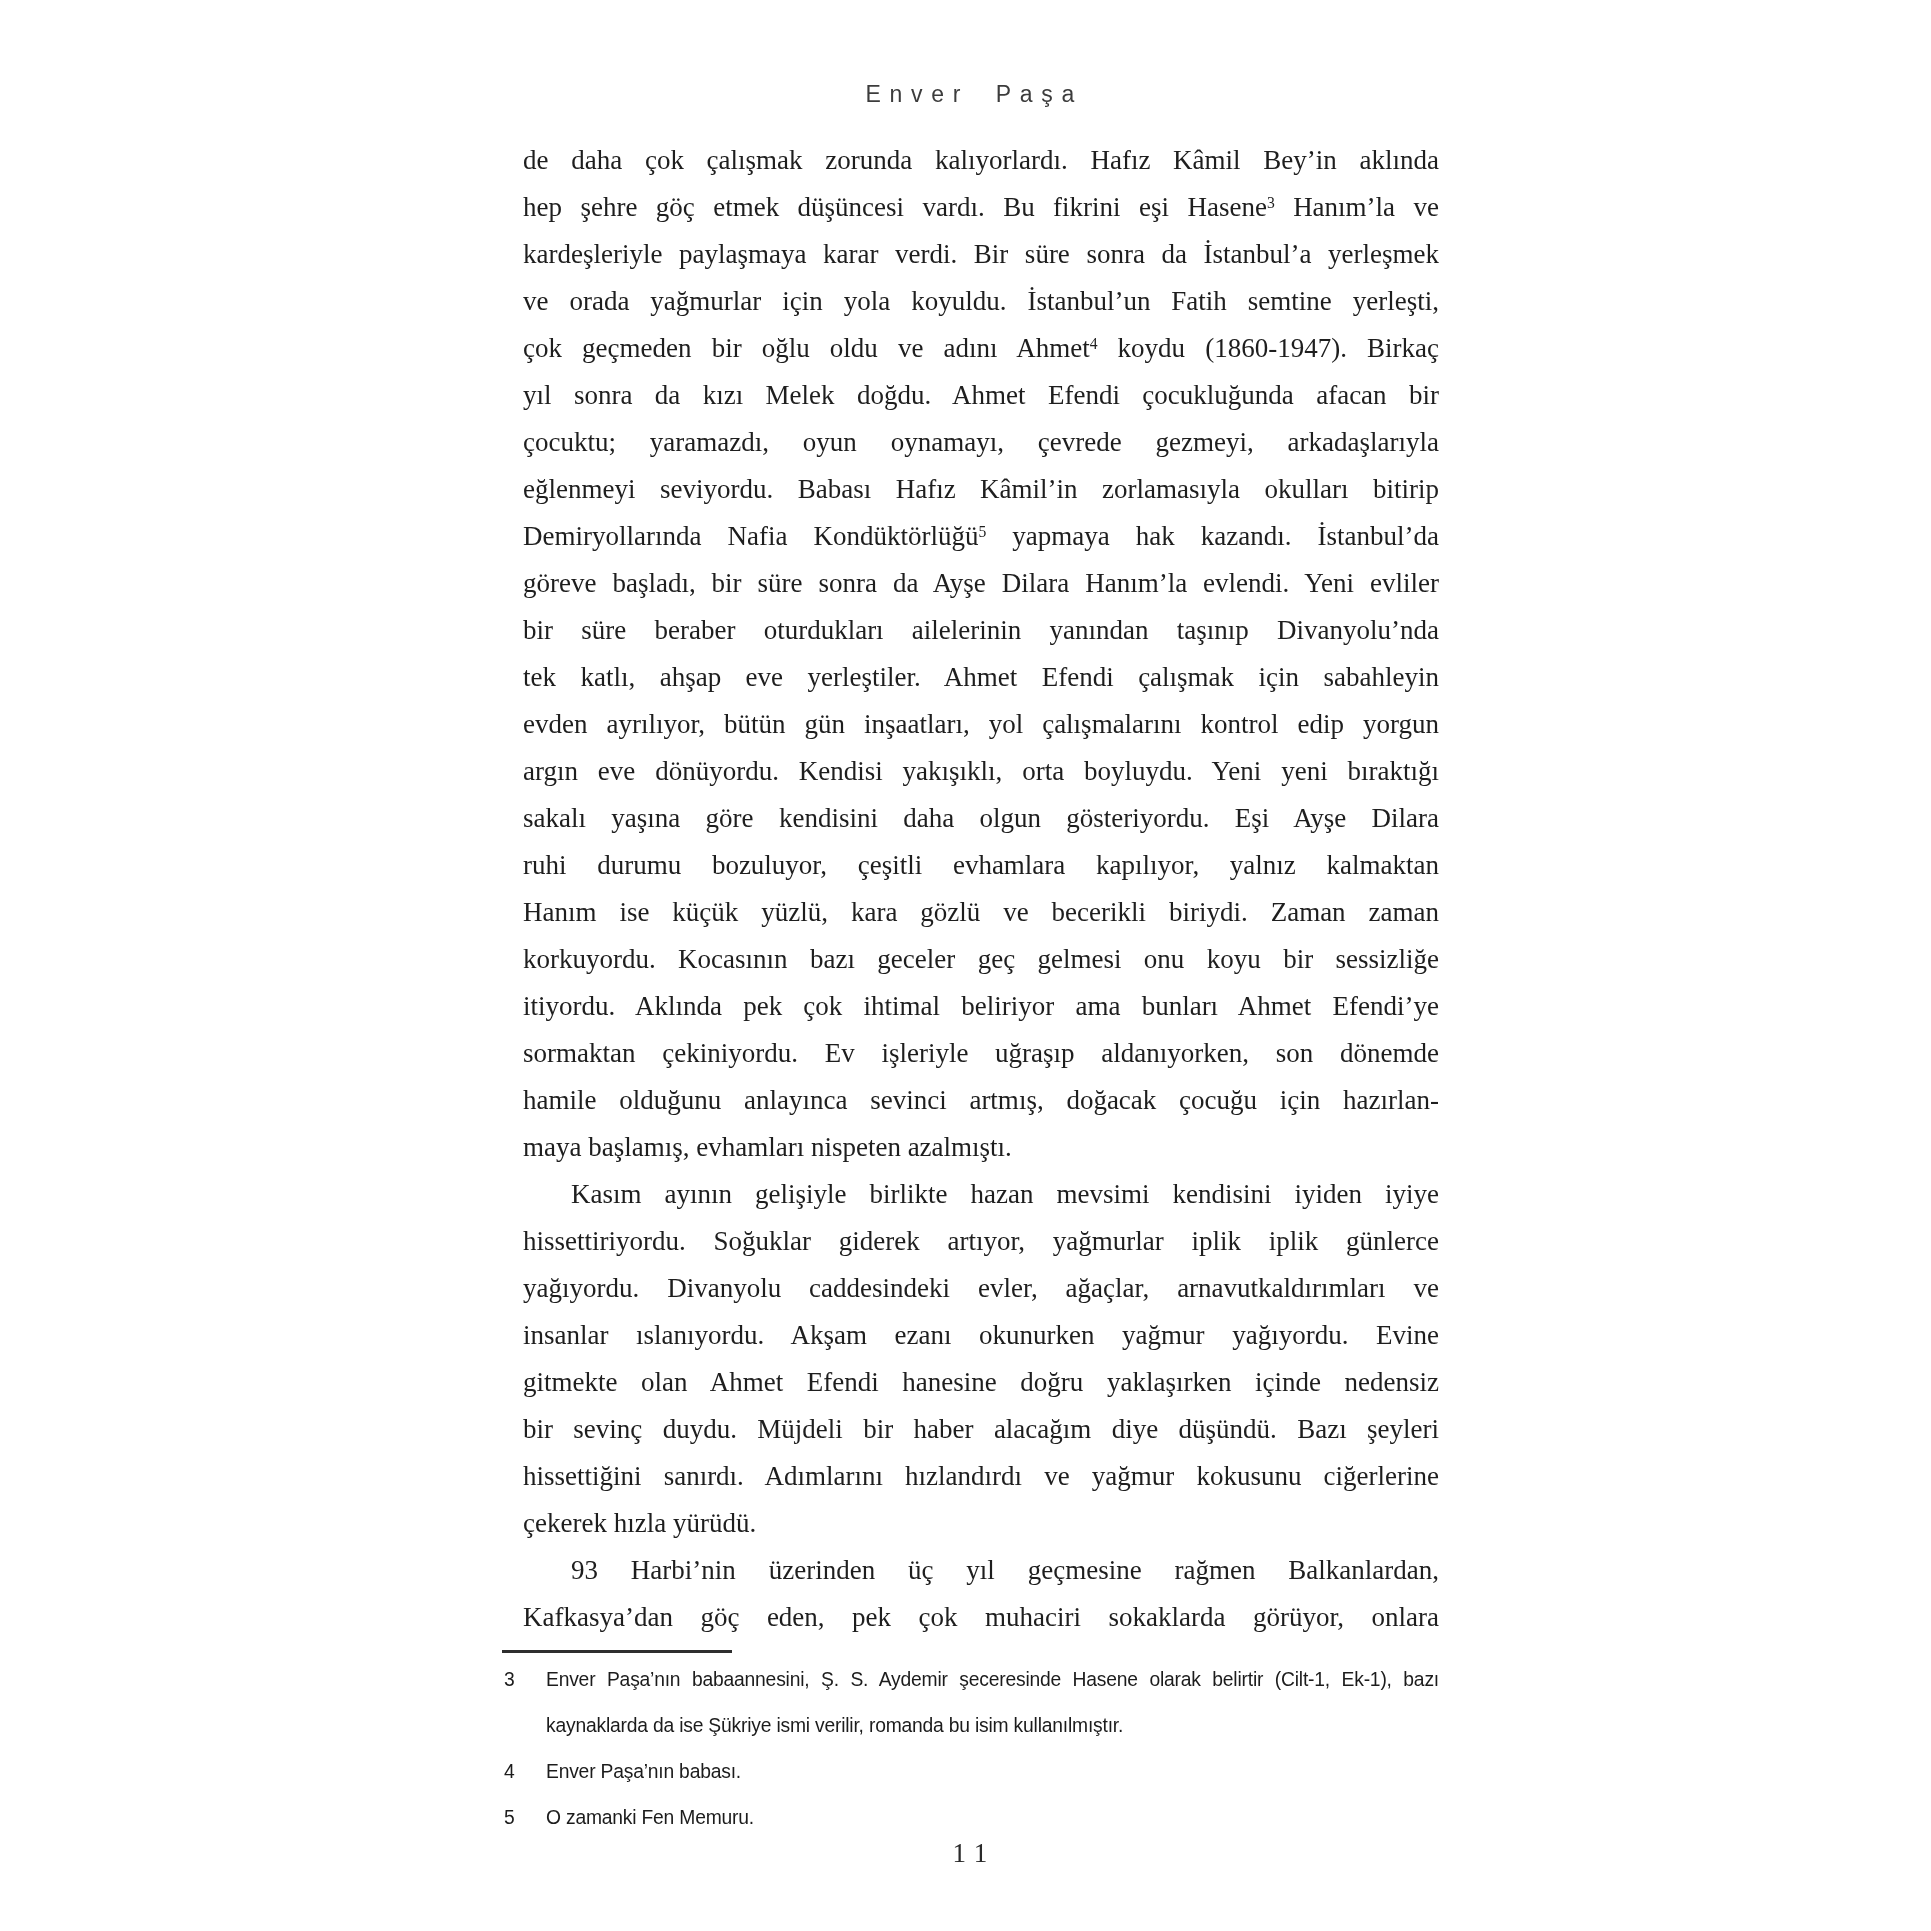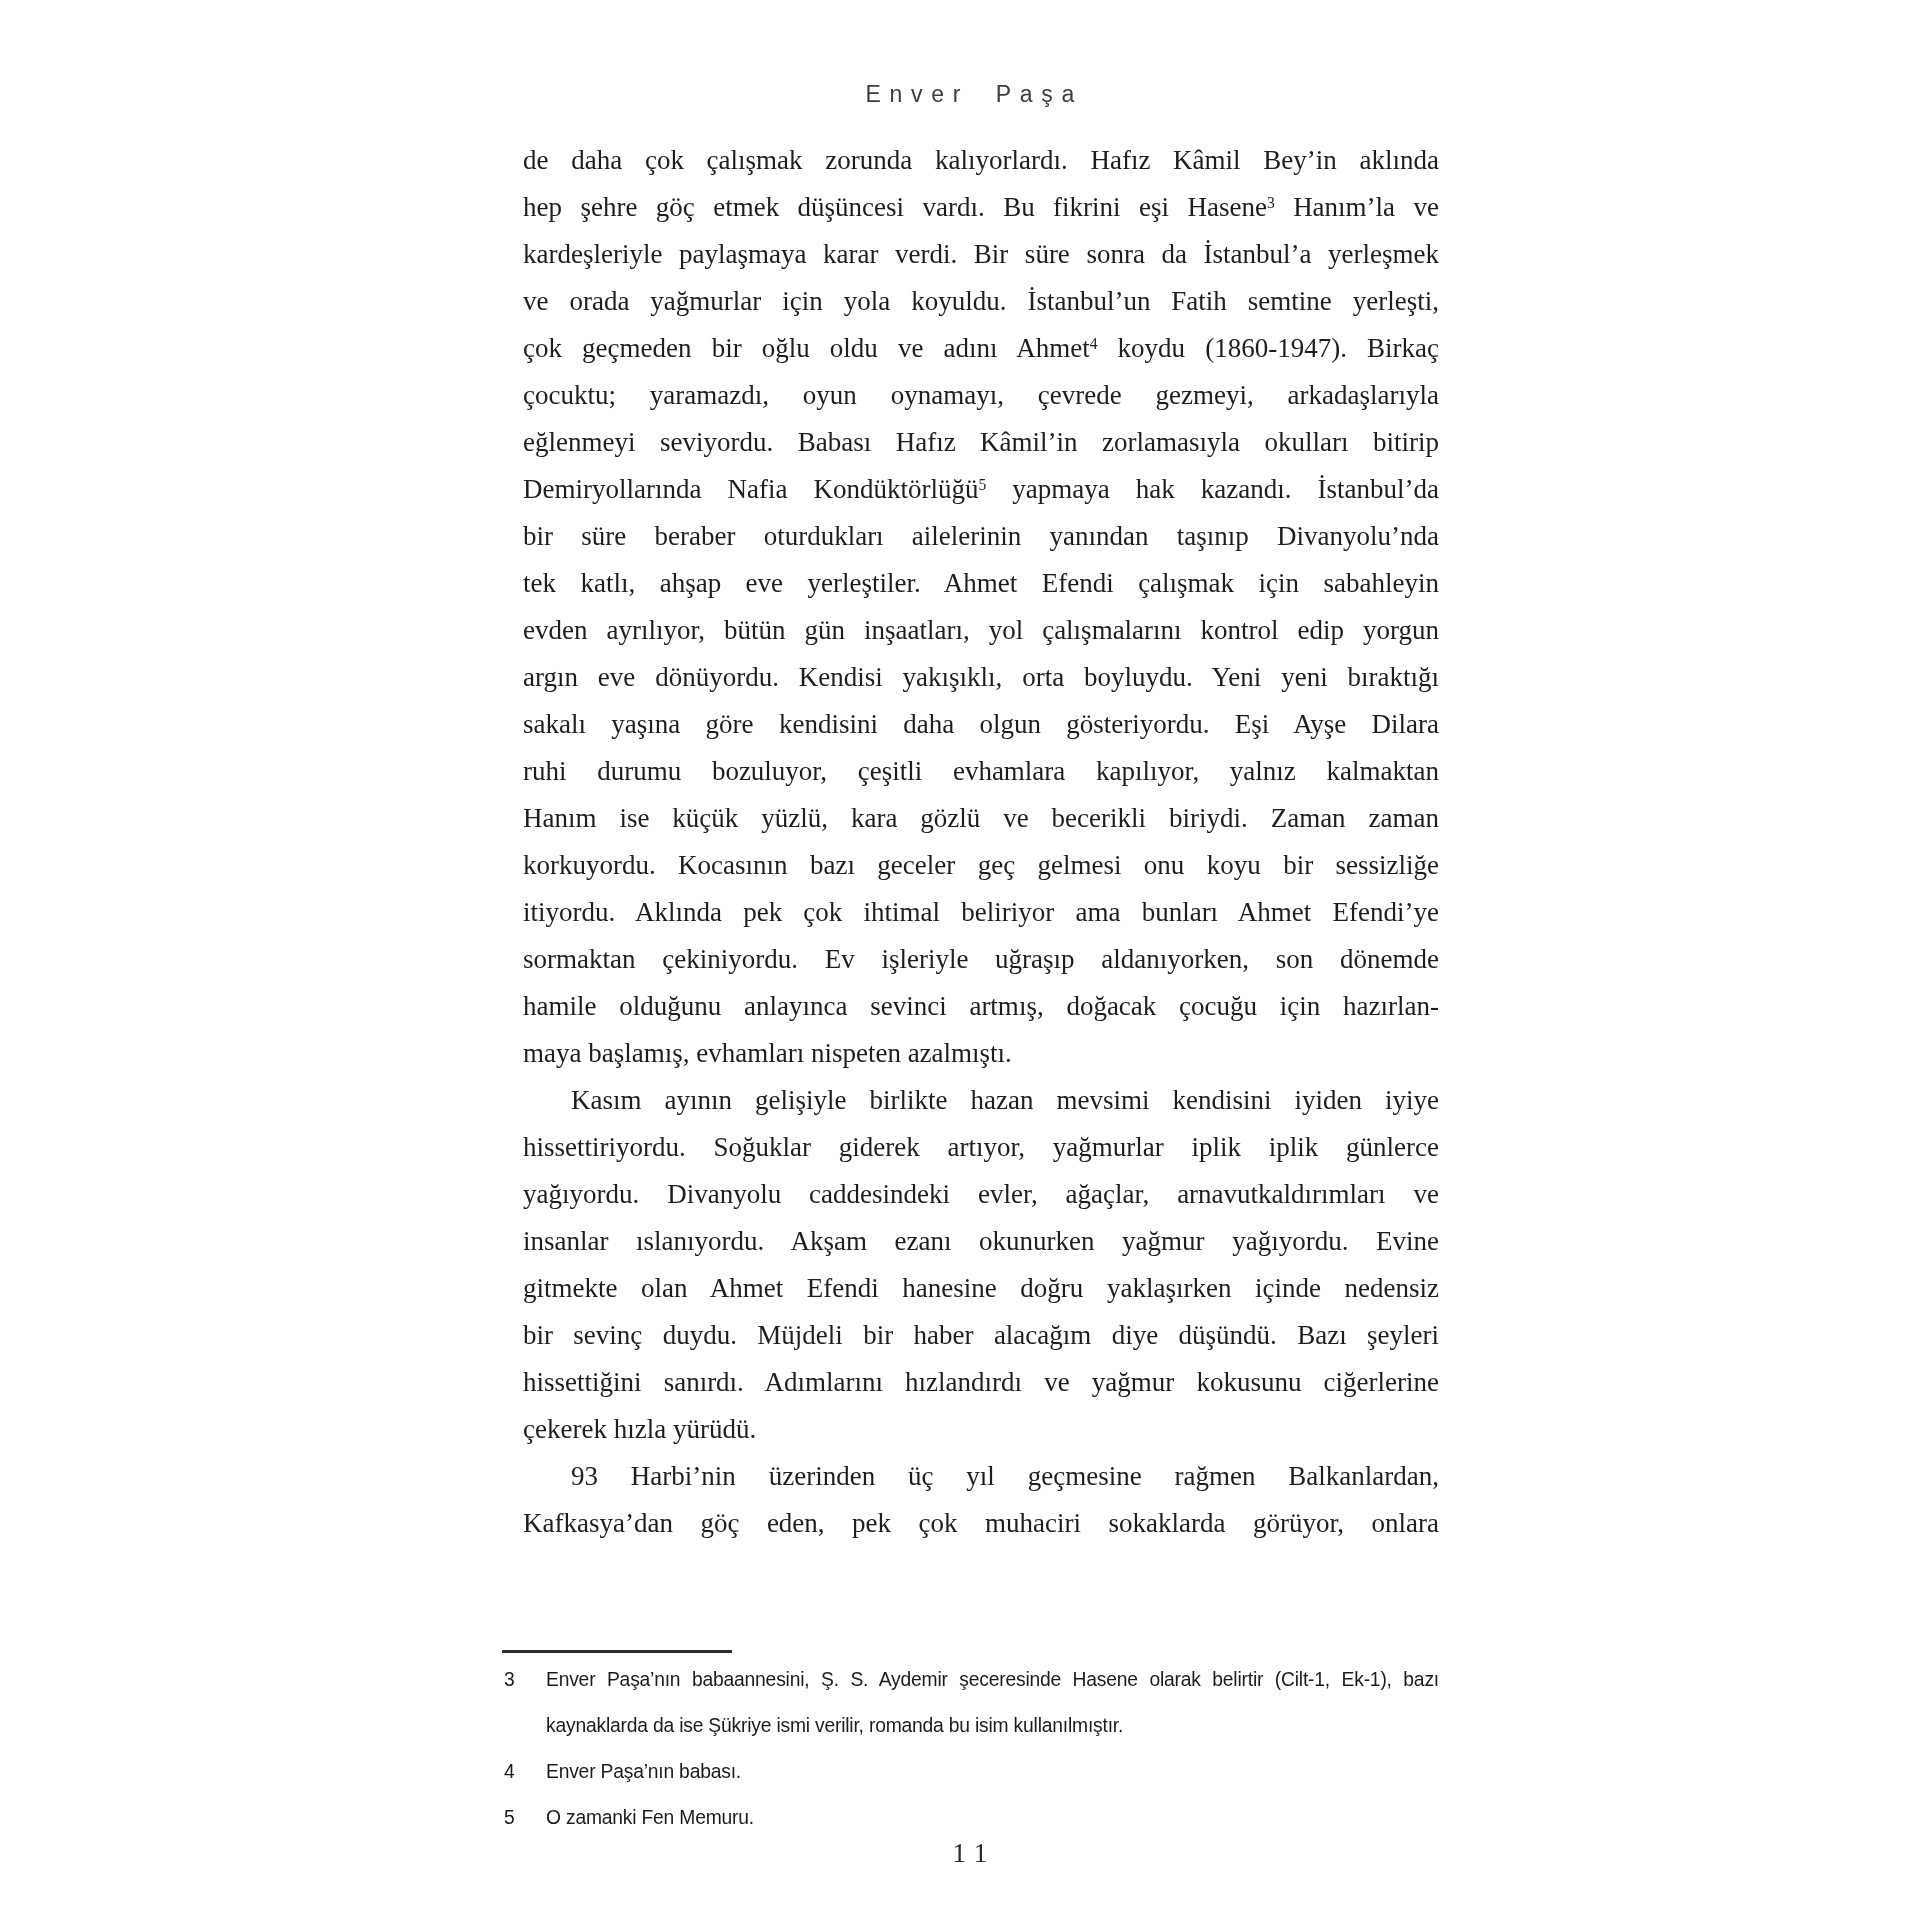--- a/index.html
+++ b/index.html
@@ -113,23 +113,25 @@
 
   <div class="running-head">Enver Paşa</div>
 
   <div class="body-text" id="body-container">
       <div>
         <div class="line">de daha çok çalışmak zorunda kalıyorlardı. Hafız Kâmil Bey’in aklında</div>
         <div class="line">hep şehre göç etmek düşüncesi vardı. Bu fikrini eşi Hasene<sup>3</sup> Hanım’la ve</div>
         <div class="line">kardeşleriyle paylaşmaya karar verdi. Bir süre sonra da İstanbul’a yerleşmek</div>
         <div class="line">ve orada yağmurlar için yola koyuldu. İstanbul’un Fatih semtine yerleşti,</div>
         <div class="line">çok geçmeden bir oğlu oldu ve adını Ahmet<sup>4</sup> koydu (1860-1947). Birkaç</div>
+        <div class="line">yıl sonra da kızı Melek doğdu. Ahmet Efendi çocukluğunda afacan bir</div>
         <div class="line">çocuktu; yaramazdı, oyun oynamayı, çevrede gezmeyi, arkadaşlarıyla</div>
         <div class="line">eğlenmeyi seviyordu. Babası Hafız Kâmil’in zorlamasıyla okulları bitirip</div>
         <div class="line">Demiryollarında Nafia Kondüktörlüğü<sup>5</sup> yapmaya hak kazandı. İstanbul’da</div>
+        <div class="line">göreve başladı, bir süre sonra da Ayşe Dilara Hanım’la evlendi. Yeni evliler</div>
         <div class="line">bir süre beraber oturdukları ailelerinin yanından taşınıp Divanyolu’nda</div>
         <div class="line">tek katlı, ahşap eve yerleştiler. Ahmet Efendi çalışmak için sabahleyin</div>
         <div class="line">evden ayrılıyor, bütün gün inşaatları, yol çalışmalarını kontrol edip yorgun</div>
         <div class="line">argın eve dönüyordu. Kendisi yakışıklı, orta boyluydu. Yeni yeni bıraktığı</div>
         <div class="line">sakalı yaşına göre kendisini daha olgun gösteriyordu. Eşi Ayşe Dilara</div>
         <div class="line">ruhi durumu bozuluyor, çeşitli evhamlara kapılıyor, yalnız kalmaktan</div>
         <div class="line">Hanım ise küçük yüzlü, kara gözlü ve becerikli biriydi. Zaman zaman</div>
         <div class="line">korkuyordu. Kocasının bazı geceler geç gelmesi onu koyu bir sessizliğe</div>
         <div class="line">itiyordu. Aklında pek çok ihtimal beliriyor ama bunları Ahmet Efendi’ye</div>
         <div class="line">sormaktan çekiniyordu. Ev işleriyle uğraşıp aldanıyorken, son dönemde</div>

